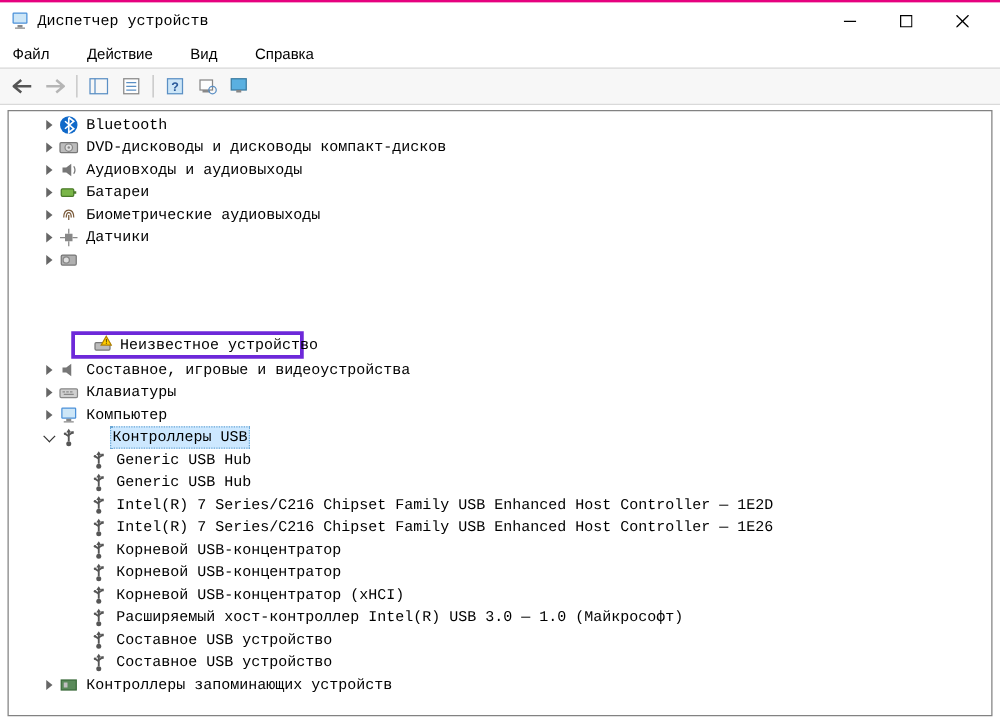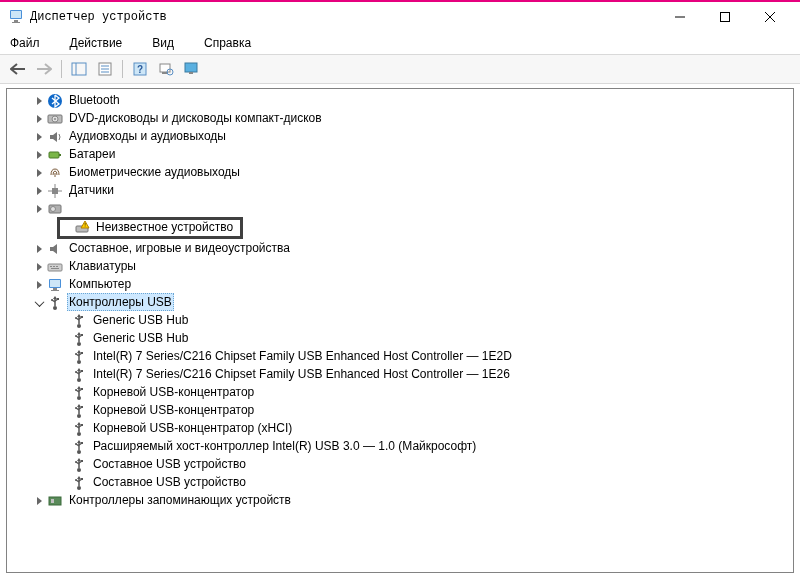--- a/index.html
+++ b/index.html
@@ -53,32 +53,33 @@
   overflow-y: scroll;
   background: #fff;
   padding: 2px 0;
 }
 .tree-container::-webkit-scrollbar { width: 17px; }
 .tree-container::-webkit-scrollbar-track { background: #f0f0f0; }
 .tree-container::-webkit-scrollbar-thumb { background: #c0c0c0; }
 .tree-container::-webkit-scrollbar-button { background: #f0f0f0; height: 17px; }
 .row {
   display: flex;
-  align-items: flex-end;
+  align-items: center;
   height: 18px;
   line-height: 18px;
   white-space: nowrap;
+  font-family: Liberation Mono, monospace;
 }
 .expander { width: 16px; height: 16px; display: flex; align-items: center; justify-content: center; flex-shrink: 0; }
 .expander.collapsed::before { content: ""; border-left: 5px solid #666; border-top: 4px solid transparent; border-bottom: 4px solid transparent; }
 .expander.expanded::before { content: ""; width: 6px; height: 6px; border-right: 1.5px solid #333; border-bottom: 1.5px solid #333; transform: rotate(45deg) translate(-1px,-1px); }
 .node-icon { width: 16px; height: 16px; margin-right: 4px; flex-shrink: 0; }
 .label { font-size: 12px; padding: 0 2px; }
-.label.selected { background: #cde8ff; border: 1px dotted #6aa6d4; padding: 0 1px; line-height: 16px; }
-.highlight-box { border: 3px solid #404040; padding: 0; }
+.label.selected { background: #cde8ff; border: 1px dotted #6aa6d4; padding: 0 1px; line-height: 16px; margin-left: 21px; }
+.highlight-box { border: 3px solid #6d28d9; padding: 0; margin-top: 48px; }
 .indent { display: inline-block; flex-shrink: 0; }
 </style>
 </head>
 <body>
 
 <div class="titlebar">
   <svg class="app-icon" viewBox="0 0 16 16">
       <rect x="2" y="1" width="12" height="9" rx="1" fill="#4a90d9"></rect>
       <rect x="3" y="2" width="10" height="7" fill="#cde6f7"></rect>
       <rect x="6" y="11" width="4" height="2" fill="#888"></rect>

